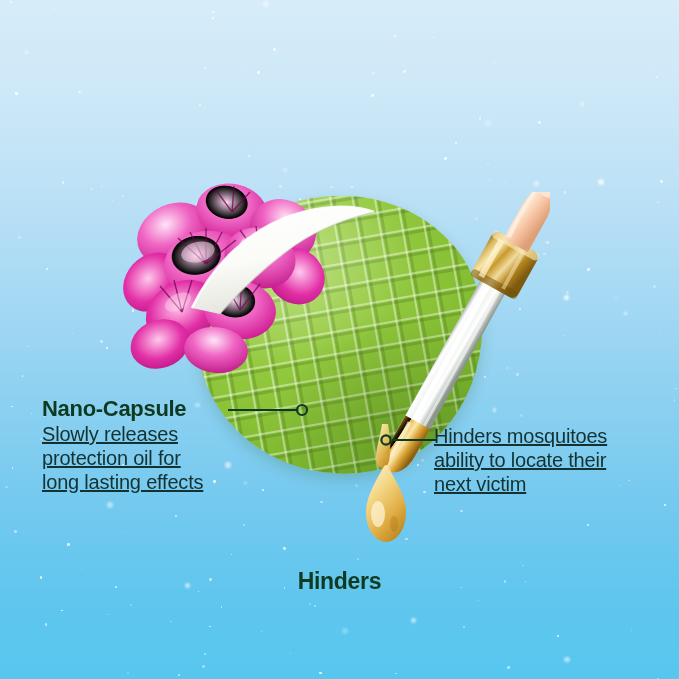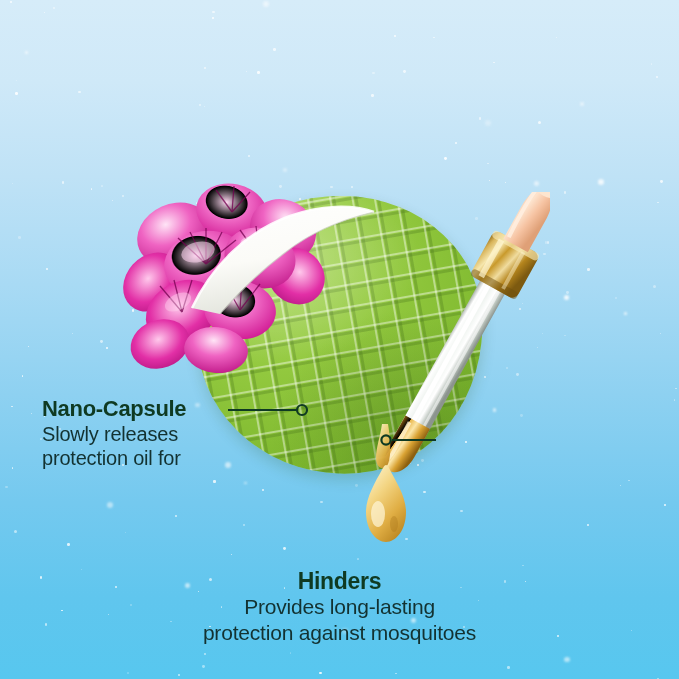--- a/index.html
+++ b/index.html
@@ -155,21 +155,21 @@
     line-height: 26px;
     letter-spacing: -0.3px;
     white-space: nowrap;
   }
   .callout-body {
     color: #133231;
     font-size: 20px;
     line-height: 24px;
     letter-spacing: -0.2px;
   }
-  .callout-body div { white-space: nowrap; }
+  .callout-body div { white-space: nowrap; text-decoration: underline; }
 
   #callout-nano   { left: 42px;  top: 396px; text-align: left; }
   #callout-citro  { left: 434px; top: 424px; text-align: left; }
 
   #callout-combined {
     left: 0;
     top: 568px;
     width: 679px;
     text-align: center;
   }
@@ -562,27 +562,29 @@
       </svg>
     </div>
 
   </div>
 
   <div class="callout" id="callout-nano">
     <div class="callout-title">Nano-Capsule</div>
     <div class="callout-body">
       <div>Slowly releases</div>
       <div>protection oil for</div>
+      <div>long lasting effects</div>
     </div>
   </div>
 
   <div class="callout" id="callout-citro">
+    <div class="callout-body">
+      <div>Hinders mosquitoes</div>
+      <div>ability to locate their</div>
+      <div>next victim</div>
+    </div>
   </div>
 
   <div class="callout" id="callout-combined">
     <div class="callout-title">Hinders</div>
-    <div class="callout-body">
-      <div>Provides long-lasting</div>
-      <div>protection against mosquitoes</div>
-    </div>
   </div>
 
 </div>
 
 </body></html>

